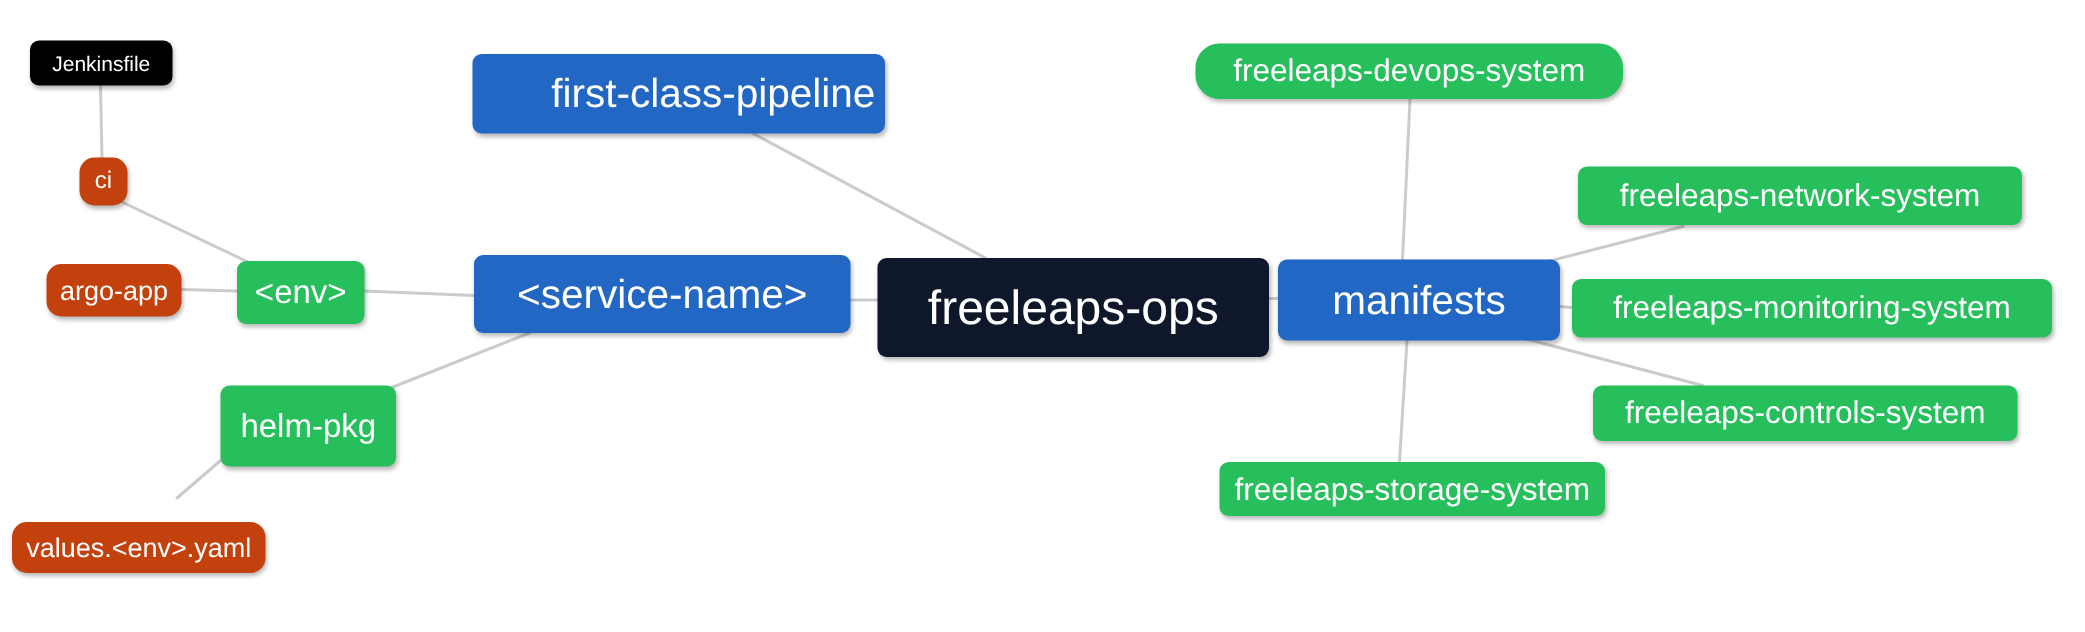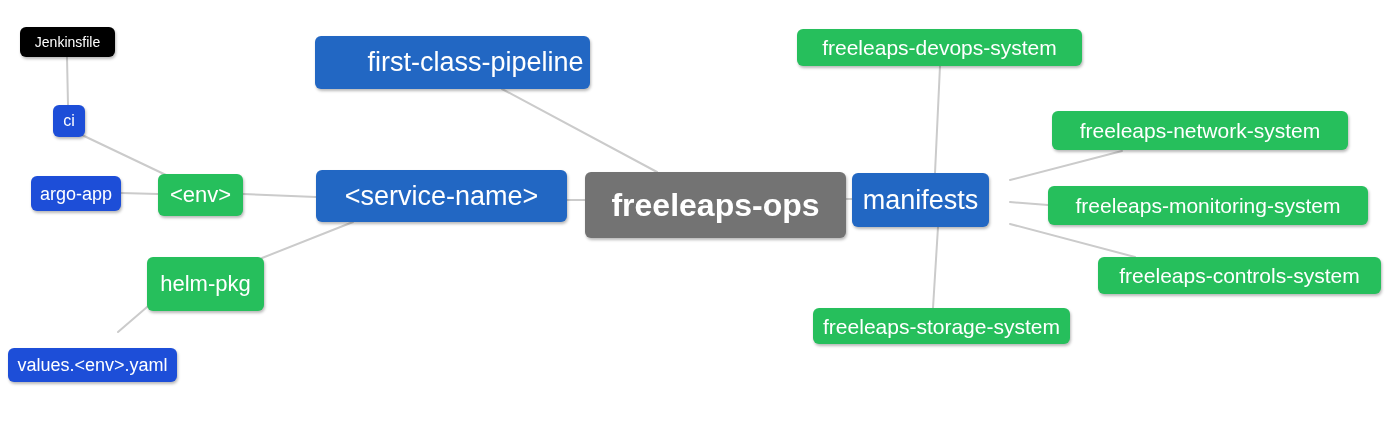--- a/index.html
+++ b/index.html
@@ -22,24 +22,24 @@
     align-items: center;
     justify-content: center;
     box-sizing: border-box;
     color: #ffffff;
     border-radius: 6px;
     white-space: nowrap;
     box-shadow: 1px 2px 3px rgba(0,0,0,0.28);
     cursor: default;
     line-height: 1;
   }
-  .node.root   { background: #737373; font-weight: bold; }
+  .node.root   { background: #0f172a; }
   .node.branch { background: #2267c3; }
   .node.green  { background: #26bf5c; }
-  .node.red    { background: #1d4ed8; }
+  .node.red    { background: #c2410c; border-radius: 10px; }
   .node.amber  { background: #000000; }
 </style>
 </head>
 <body>
 
 <div class="canvas">
   <svg class="edge-layer" width="1390" height="421" viewBox="0 0 1390 421" xmlns="http://www.w3.org/2000/svg">
       <line x1="67" y1="57" x2="68" y2="105" stroke="#cbcbcb" stroke-width="2" stroke-linecap="round"></line>
       <line x1="82" y1="135" x2="166" y2="175" stroke="#cbcbcb" stroke-width="2" stroke-linecap="round"></line>
       <line x1="121" y1="193" x2="158" y2="194" stroke="#cbcbcb" stroke-width="2" stroke-linecap="round"></line>
@@ -58,50 +58,50 @@
   <div>
       <div class="node root" style="left: 585px; top: 172px; width: 261px; height: 66px; font-size: 32px;">
         <span>freeleaps-ops</span>
       </div>
       <div class="node branch" style="left: 315px; top: 36px; width: 275px; height: 53px; font-size: 27px; padding-left: 46px;">
         <span>first-class-pipeline</span>
       </div>
       <div class="node branch" style="left: 316px; top: 170px; width: 251px; height: 52px; font-size: 27px;">
         <span>&lt;service-name&gt;</span>
       </div>
-      <div class="node branch" style="left: 852px; top: 173px; width: 137px; height: 54px; font-size: 27px;">
+      <div class="node branch" style="left: 852px; top: 173px; width: 188px; height: 54px; font-size: 27px;">
         <span>manifests</span>
       </div>
       <div class="node green" style="left: 158px; top: 174px; width: 85px; height: 42px; font-size: 22px;">
         <span>&lt;env&gt;</span>
       </div>
       <div class="node green" style="left: 147px; top: 257px; width: 117px; height: 54px; font-size: 22px;">
         <span>helm-pkg</span>
       </div>
       <div class="node red" style="left: 53px; top: 105px; width: 32px; height: 32px; font-size: 16px;">
         <span>ci</span>
       </div>
       <div class="node amber" style="left: 20px; top: 27px; width: 95px; height: 30px; font-size: 14px;">
         <span>Jenkinsfile</span>
       </div>
       <div class="node red" style="left: 31px; top: 176px; width: 90px; height: 35px; font-size: 18px;">
         <span>argo-app</span>
       </div>
       <div class="node red" style="left: 8px; top: 348px; width: 169px; height: 34px; font-size: 18px;">
         <span>values.&lt;env&gt;.yaml</span>
       </div>
-      <div class="node green" style="left: 797px; top: 29px; width: 285px; height: 37px; font-size: 21px;">
+      <div class="node green" style="left: 797px; top: 29px; width: 285px; height: 37px; font-size: 21px; border-radius: 16px;">
         <span>freeleaps-devops-system</span>
       </div>
       <div class="node green" style="left: 1052px; top: 111px; width: 296px; height: 39px; font-size: 21px;">
         <span>freeleaps-network-system</span>
       </div>
       <div class="node green" style="left: 1048px; top: 186px; width: 320px; height: 39px; font-size: 21px; text-align: center;">
         <span>freeleaps-monitoring-system</span>
       </div>
-      <div class="node green" style="left: 1062px; top: 257px; width: 283px; height: 37px; font-size: 21px; margin-left: 36px;">
+      <div class="node green" style="left: 1062px; top: 257px; width: 283px; height: 37px; font-size: 21px;">
         <span>freeleaps-controls-system</span>
       </div>
       <div class="node green" style="left: 813px; top: 308px; width: 257px; height: 36px; font-size: 21px;">
         <span>freeleaps-storage-system</span>
       </div>
     </div>
 </div>
 
 </body></html>

